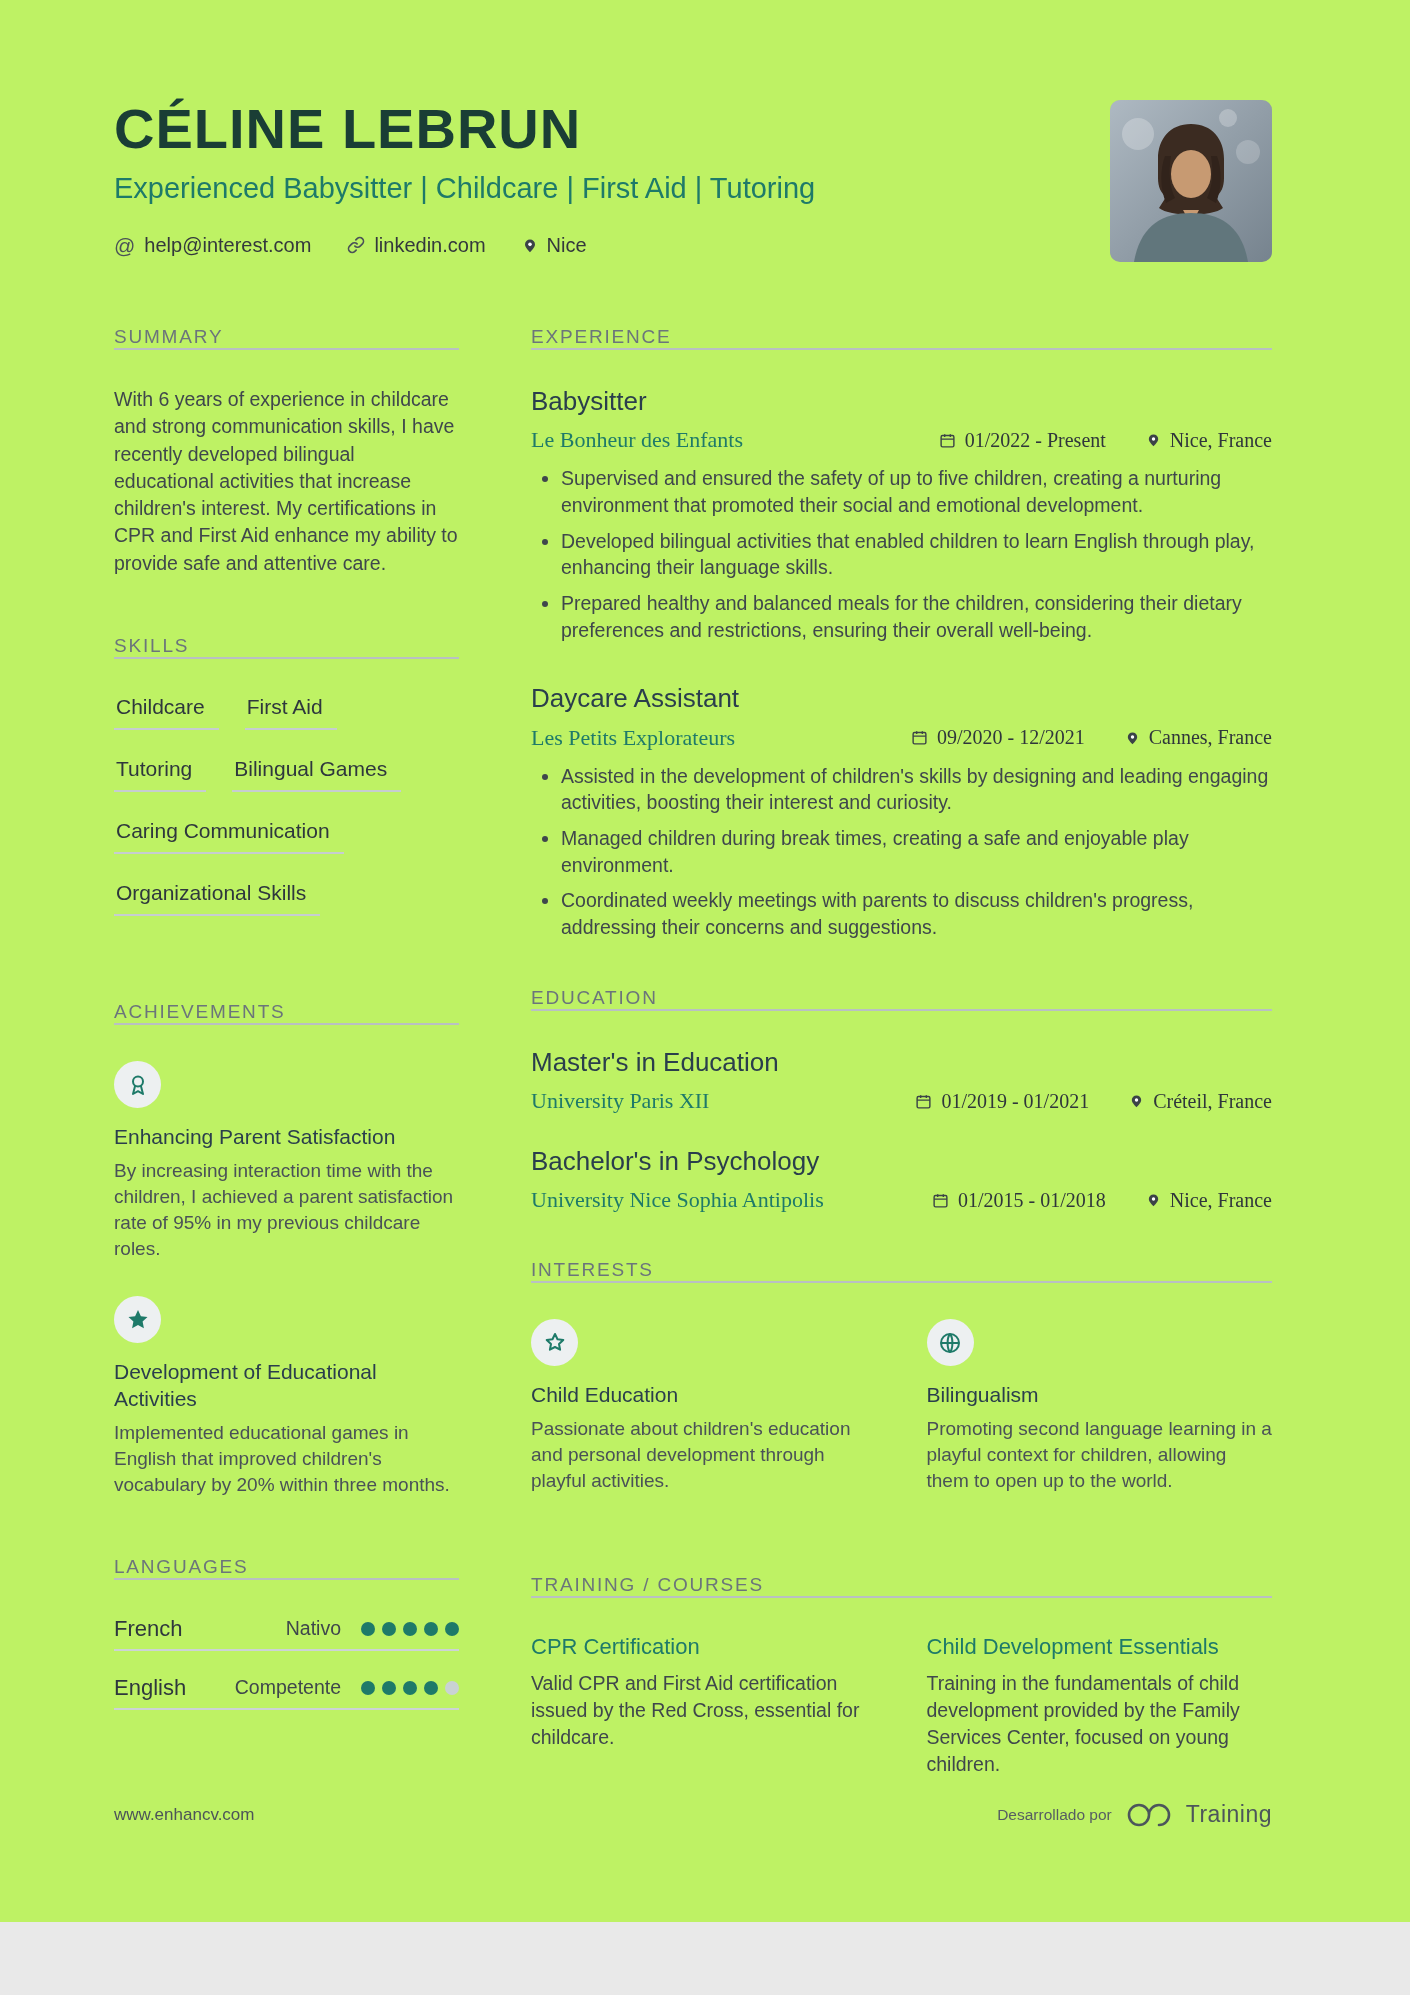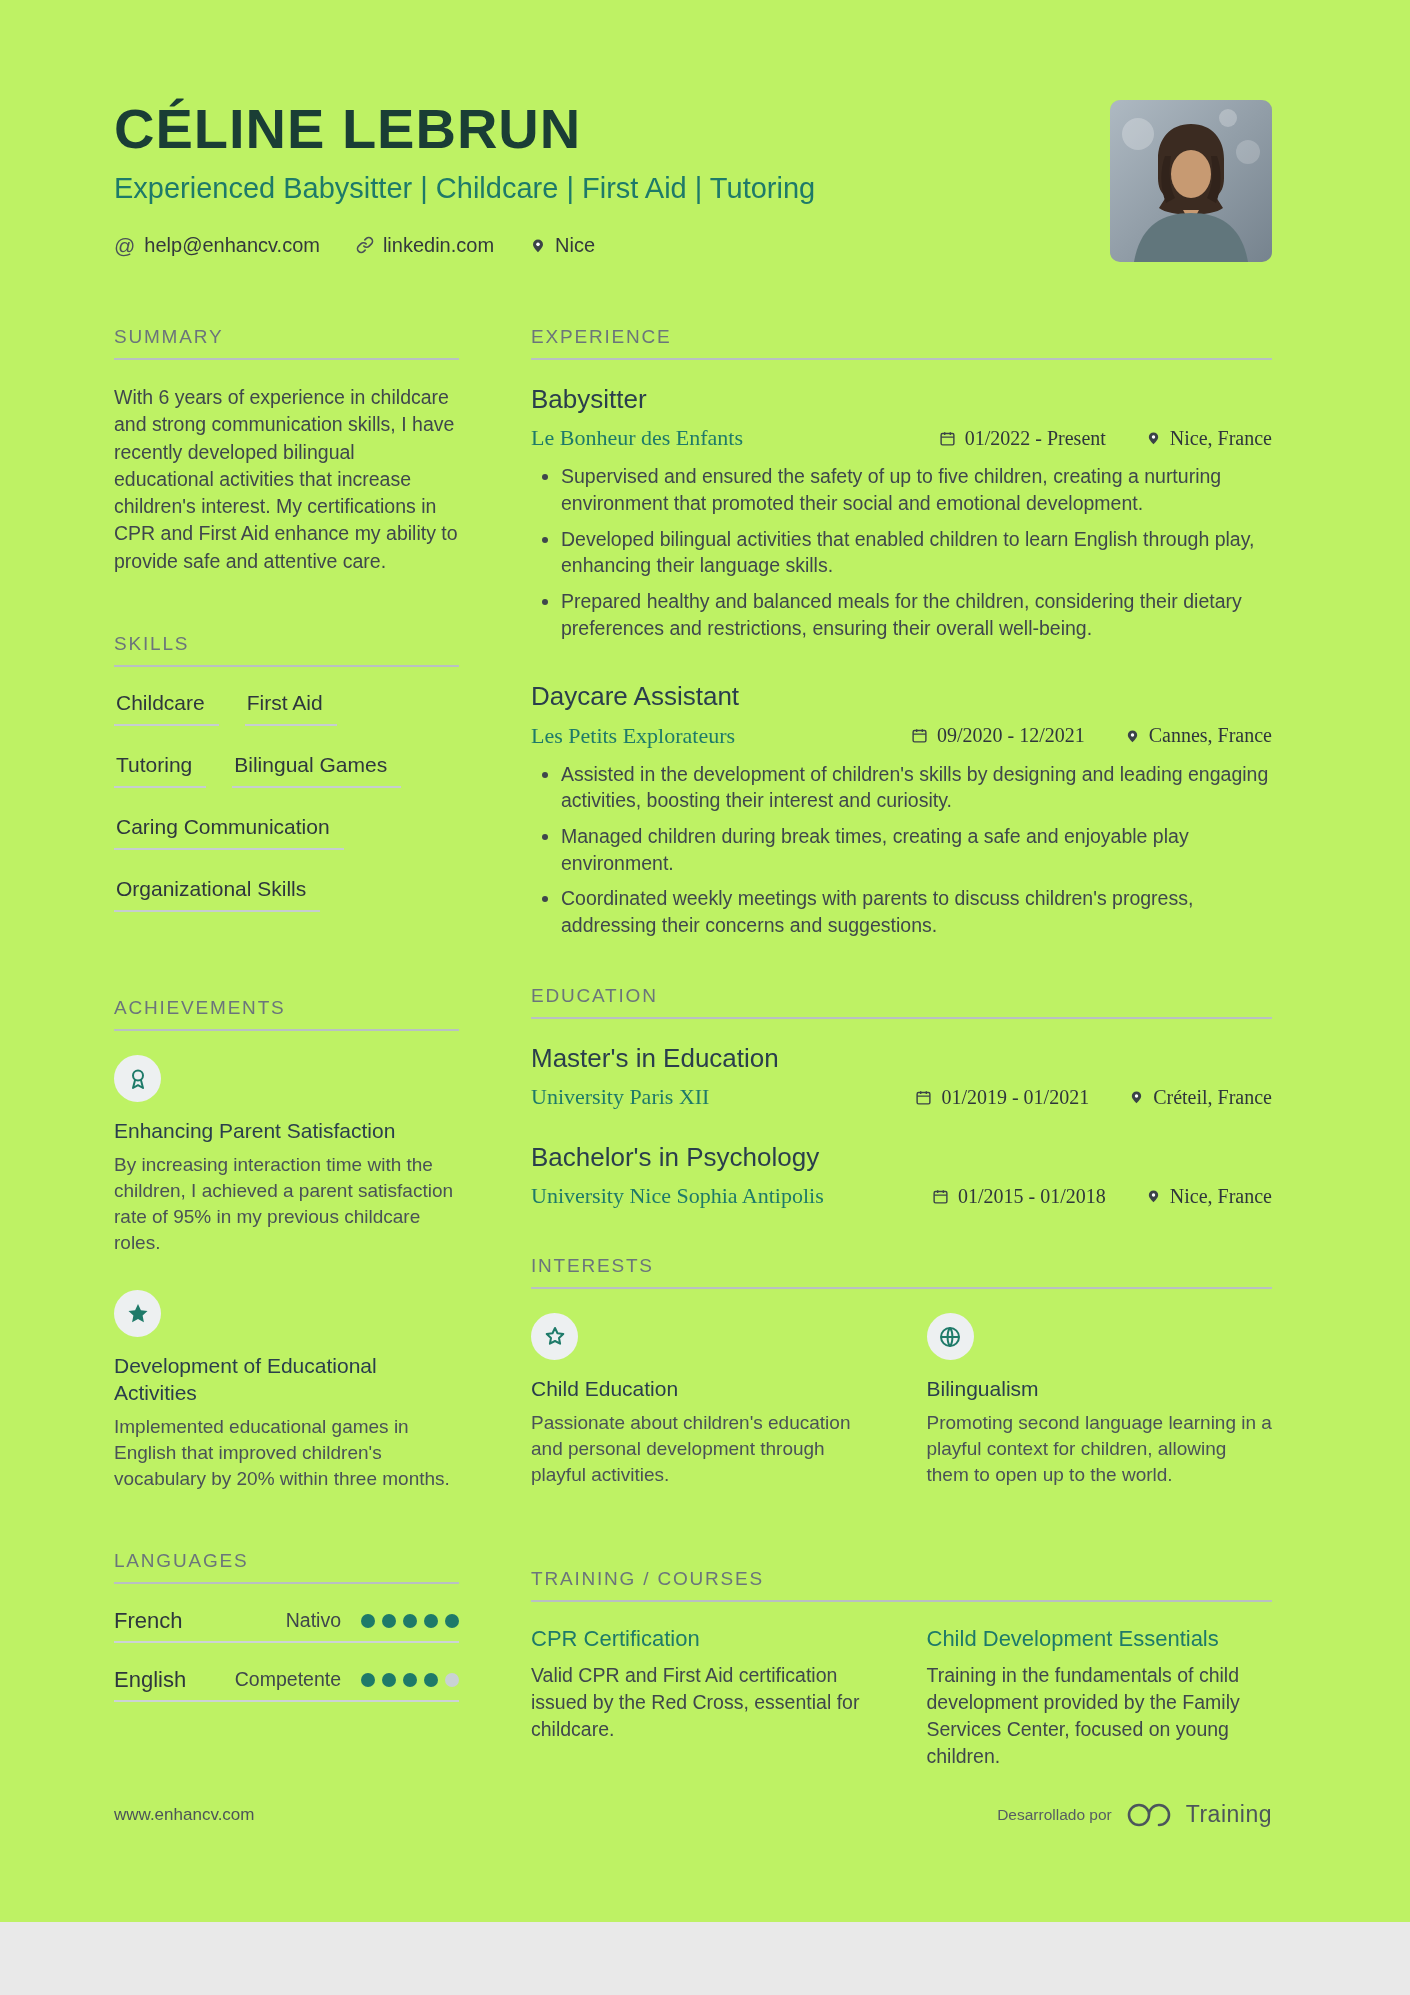--- a/index.html
+++ b/index.html
@@ -22,21 +22,21 @@
   .contacts{display:flex;align-items:center;gap:36px;margin-top:28px;font-size:20px;color:#33383c;}
   .contact{display:flex;align-items:center;gap:9px;}
   .at-glyph{font-size:21px;color:#4a5257;line-height:1;}
   .photo{width:162px;height:162px;border-radius:10px;overflow:hidden;flex:none;box-shadow:0 0 0 1px rgba(0,0,0,0.06) inset;}
   
   .columns{display:flex;gap:72px;margin-top:64px;}
   .col-left{width:345px;flex:none;}
   .col-right{flex:1;min-width:0;}
   .sec{
     font-size:19px;font-weight:400;color:#6b757b;letter-spacing:1.8px;
-    margin:0 0 24px 0;padding-bottom:10px;border-bottom:2px solid #b9c0c3;
+    margin:0 0 36px 0;border-bottom:2px solid #b9c0c3;
   }
   .lsec{margin-bottom:58px;}
   .rsec{margin-bottom:46px;}
   
   .summary-text{font-size:19.5px;line-height:1.4;color:#3f474c;margin:0;}
   
   .skills{display:flex;flex-wrap:wrap;}
   .skill{
     display:inline-block;font-size:21px;color:#2e373d;
     padding:0 14px 9px 2px;border-bottom:2px solid #c6cdd0;
@@ -86,21 +86,21 @@
 
 <div class="page">
 
   <header class="header">
     <div class="header-left">
       <h1 class="name">CÉLINE LEBRUN</h1>
       <div class="title">Experienced Babysitter | Childcare | First Aid | Tutoring</div>
       <div class="contacts">
         <span class="contact">
           <span class="at-glyph">@</span>
-          <span>help@enhancv.com</span>
+          <span>help@interest.com</span>
         </span>
         <span class="contact">
           <svg width="18" height="18" viewBox="0 0 24 24" fill="none" stroke="#4a5257" stroke-width="2.2" stroke-linecap="round">
               <path d="M10.5 13.5a5 5 0 0 0 7.07 0l3-3a5 5 0 0 0-7.07-7.07l-1.7 1.7"></path>
               <path d="M13.5 10.5a5 5 0 0 0-7.07 0l-3 3a5 5 0 0 0 7.07 7.07l1.7-1.7"></path>
             </svg>
           <span>linkedin.com</span>
         </span>
         <span class="contact">
           <svg width="16" height="19" viewBox="0 0 24 24">

